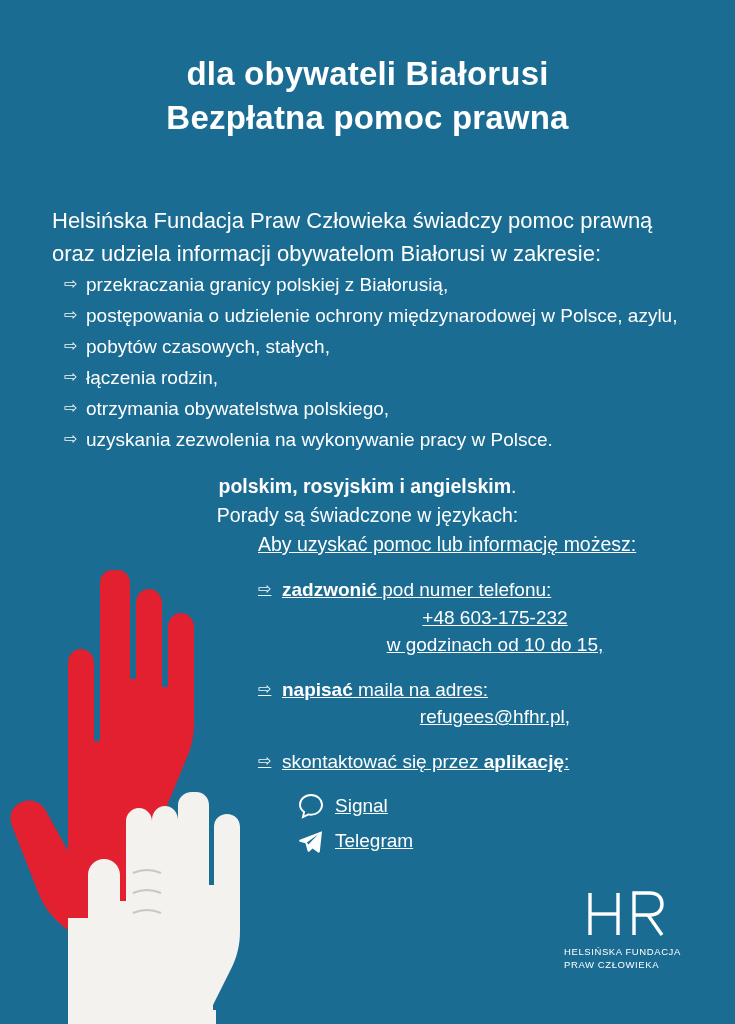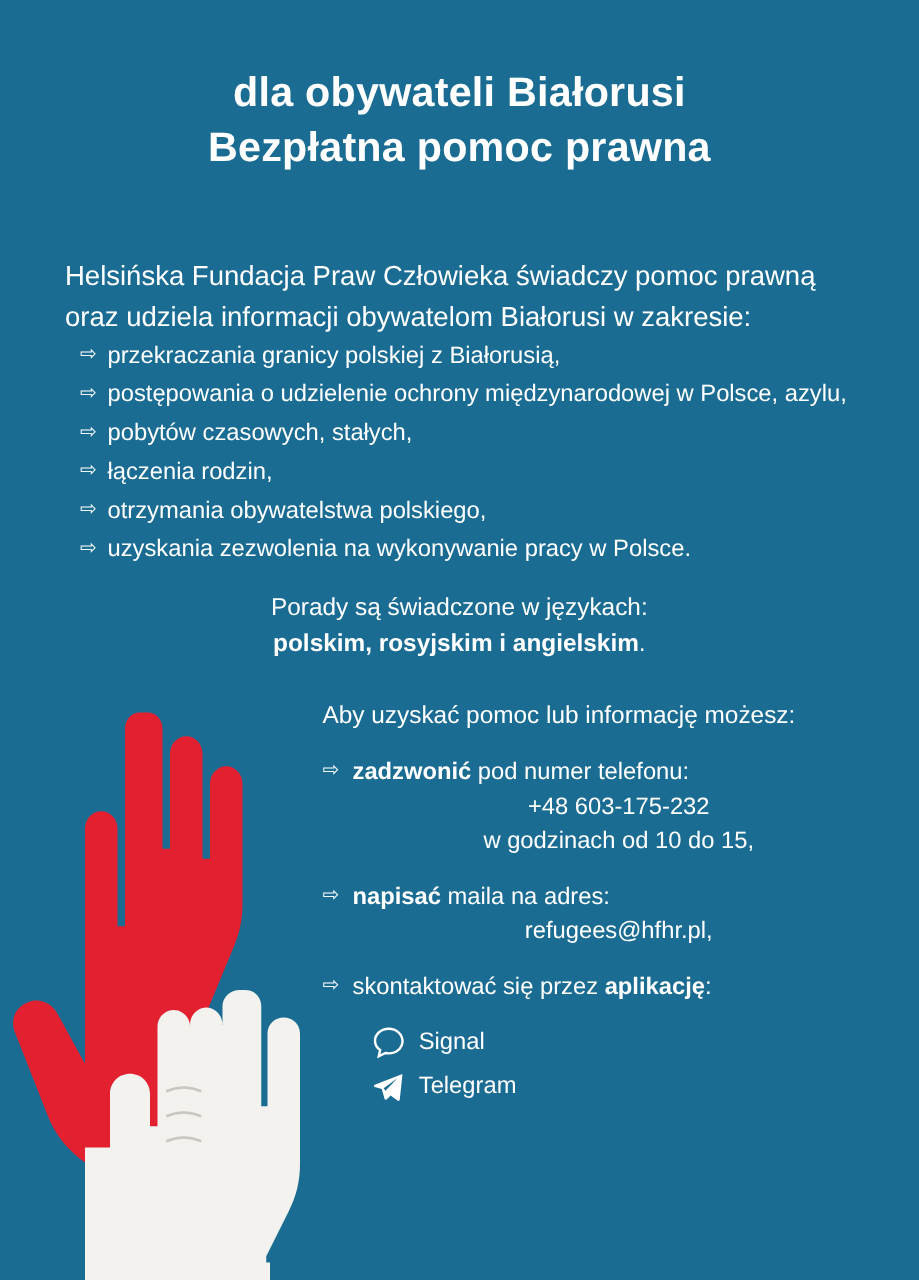--- a/index.html
+++ b/index.html
@@ -91,23 +91,24 @@
     position: absolute;
     left: 0px;
     bottom: 0px;
     width: 265px;
     height: 500px;
   }
 
   
   .contact {
     position: absolute;
-    top: 558px;
+    top: 530px;
     left: 258px;
     width: 450px;
+    text-decoration: underline;
   }
   .contact-lead {
     font-size: 19.5px;
     line-height: 1.45;
     margin-bottom: 18px;
   }
   .contact-item {
     display: flex;
     align-items: flex-start;
     margin-bottom: 17px;
@@ -202,24 +203,24 @@
       <span class="arrow">⇨</span>
       <span class="bullet-text">otrzymania obywatelstwa polskiego,</span>
     </div>
     <div class="bullet-row">
       <span class="arrow">⇨</span>
       <span class="bullet-text">uzyskania zezwolenia na wykonywanie pracy w Polsce.</span>
     </div>
   </div>
 
   <div class="languages">
-    <div>Porady są świadczone w językach:</div>
     <div>
       <span class="b">polskim, rosyjskim i angielskim</span><span>.</span>
     </div>
+    <div>Porady są świadczone w językach:</div>
   </div>
 
   <svg class="hands" viewBox="0 0 265 500" aria-hidden="true">
 
     <g>
       <path d="M118 46 c7 0 12 6 12 13 l0 96 6 0 0 -76 c0 -8 6 -14 13 -14 7 0 13 6 13 14 l0 84 6 0 0 -60 c0 -8 6 -14 13 -14 7 0 13 6 13 14 l0 96 c0 12 -2 22 -6 32 l-24 58 0 207 -96 0 0 -90 c-14 -10 -24 -22 -30 -38 l-26 -66 c-4 -10 0 -20 10 -24 9 -4 19 0 24 9 l22 40 0 -188 c0 -8 6 -14 13 -14 7 0 13 6 13 14 l0 78 6 0 0 -158 c0 -7 5 -13 12 -13 z" fill="#e3202f"></path>
     </g>
 
     <g>
       <path d="M196 268 c8 0 13 6 13 13 l0 80 5 0 0 -58 c0 -8 6 -13 13 -13 7 0 13 5 13 13 l0 104 c0 14 -3 26 -9 38 l-18 36 0 19 -98 0 0 -17 -18 -34 c-6 -12 -9 -24 -9 -38 l0 -60 c0 -9 7 -16 16 -16 9 0 16 7 16 16 l0 26 6 0 0 -80 c0 -7 6 -13 13 -13 7 0 13 6 13 13 l0 -1 c0 -8 6 -14 13 -14 7 0 13 6 13 14 l0 -15 c0 -7 6 -13 14 -13 z" fill="#f3f2ee"></path>
@@ -273,14 +274,29 @@
       </div>
       <div class="app-row">
         <svg class="app-icon" viewBox="0 0 26 26">
           <path d="M24 3.2 L1.8 11.8 c-0.9 0.35 -0.85 1.6 0.05 1.85 l5.6 1.6 L9.6 23 c0.25 0.8 1.25 1 1.85 0.4 l3.1 -3 5.6 4.1 c0.6 0.45 1.5 0.1 1.65 -0.65 z M8.9 14.6 L19.9 6.6 L10.4 16.6 z" fill="#ffffff"></path>
         </svg>
         <span>Telegram</span>
       </div>
     </div>
   </div>
 
+  <div class="logo">
+    <svg class="logo-mark" width="88" height="50" viewBox="0 0 88 50">
+      <g fill="none" stroke="#ffffff" stroke-width="3.4">
+        <path d="M8 4 L8 46"></path>
+        <path d="M36 4 L36 46"></path>
+        <path d="M8 25 L36 25"></path>
+        <path d="M52 46 L52 4 L68 4 c8 0 12 5 12 11 c0 6 -4 11 -12 11 L52 26"></path>
+        <path d="M66 26 L80 46"></path>
+      </g>
+    </svg>
+    <div class="logo-text">
+      <div>HELSIŃSKA FUNDACJA</div>
+      <div>PRAW CZŁOWIEKA</div>
+    </div>
+  </div>
 
 </div>
 
 </body></html>

